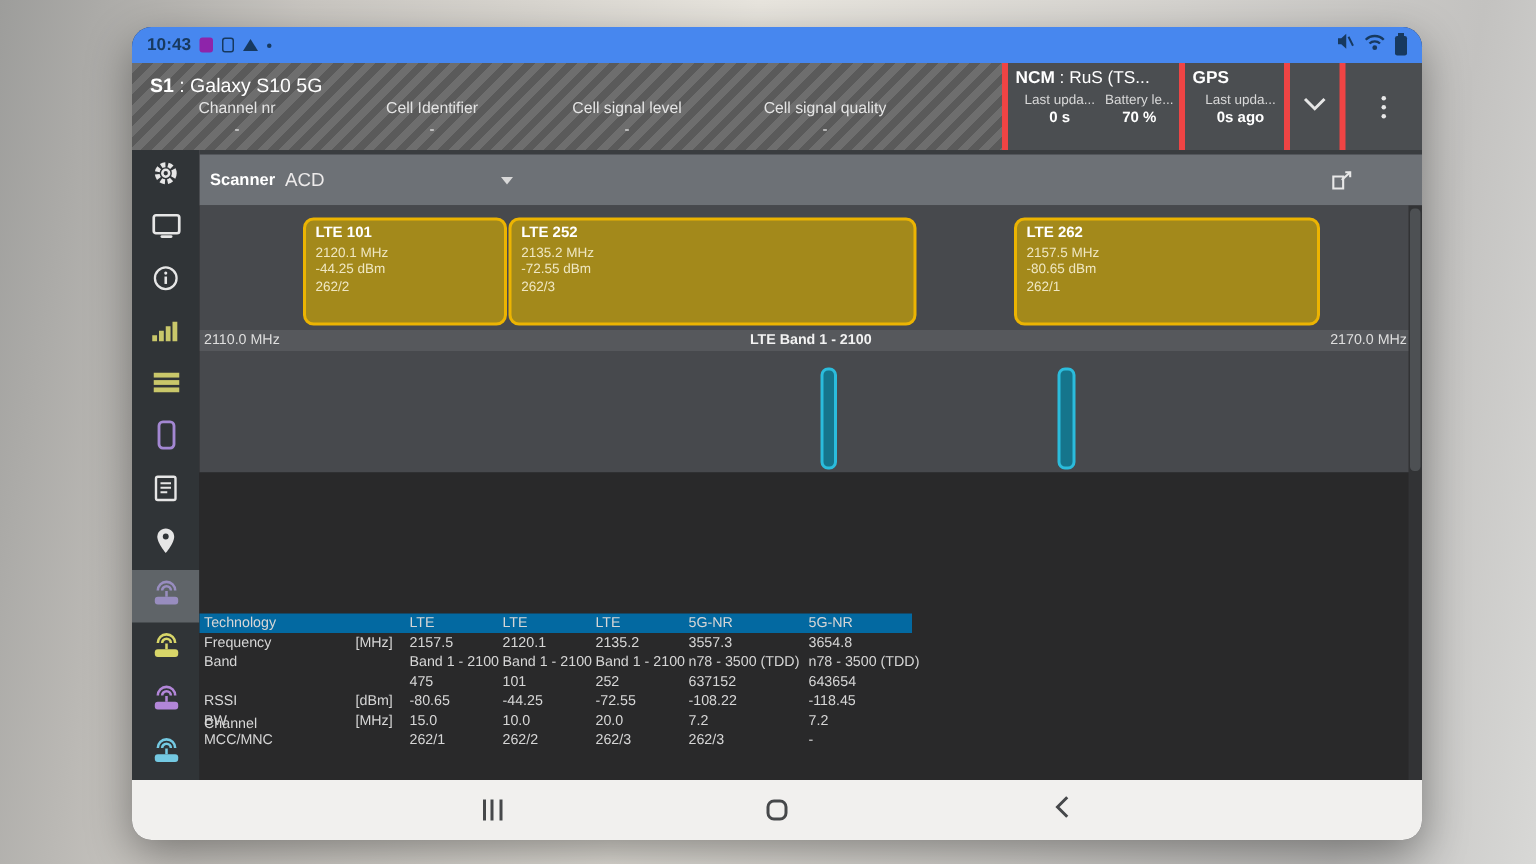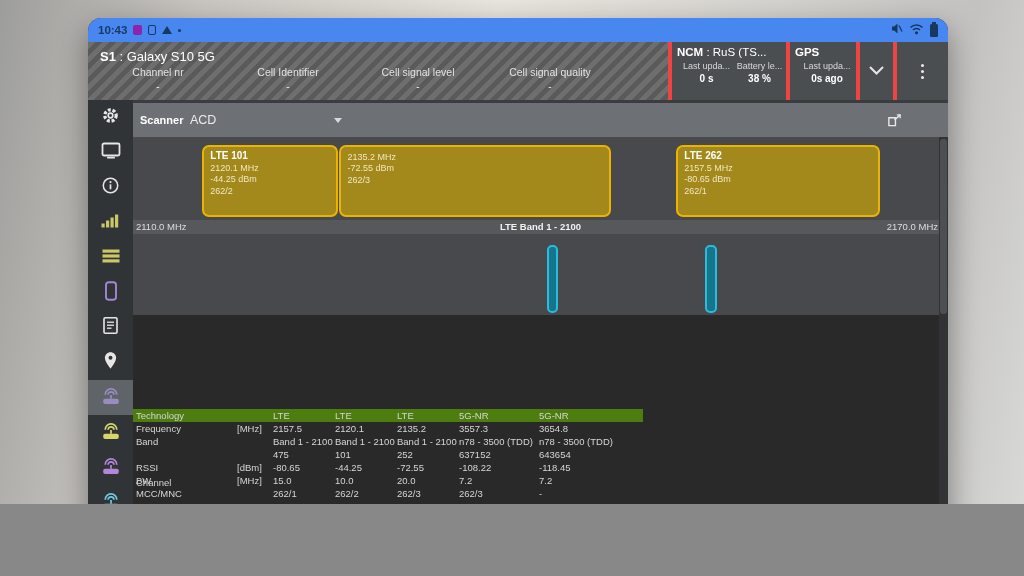--- a/index.html
+++ b/index.html
@@ -1,16 +1,16 @@
 <!DOCTYPE html>
 <html style="--status-bar-bg: #4787ef; --header-stripe-a: #6e6e6e; --header-stripe-b: #5a5a5a; --panel-bg: #4b4e51; --toolbar-bg: #6d7176; --chart-bg: #47494d; --strip-bg: #56585c; --dark-bg: #29292a; --sidebar-bg: #303437; --sidebar-selected-bg: #5f6468; --lte-carrier-fill: #a3891b; --lte-carrier-border: #ecb402; --nr-carrier-fill: #15758c; --nr-carrier-border: #2bbcdc; --navbar-bg: #f1f0ee;"><head>
 <meta charset="utf-8">
 <style>
   html,body{margin:0;padding:0;background:#888;}
-  .stage{position:relative;width:1024px;height:504px;overflow:hidden;
+  .stage{position:relative;width:1024px;height:576px;overflow:hidden;
     font-family:"Liberation Sans",sans-serif;
     background:linear-gradient(100deg,#9d9d9b 0%,#c9c6c1 18%,#e9e6df 45%,#d5d3cf 70%,#c3c2c0 88%,#d8d8d6 100%);}
   .device{position:absolute;left:88px;top:18px;width:860px;height:542px;border-radius:13px;overflow:hidden;
     background:var(--dark-bg,#29292a);box-shadow:0 10px 30px rgba(0,0,0,.4);}
   
   .statusbar{height:24px;background:var(--status-bar-bg,#4787ef);display:flex;align-items:center;justify-content:space-between;padding:0 10px;box-sizing:border-box;}
   .sb-left,.sb-right{display:flex;align-items:center;gap:6px;}
   .sb-time{color:#17395f;font-size:11.5px;font-weight:bold;}
   .sb-badge-purple{width:9px;height:10px;border-radius:2px;background:#8e24aa;}
   .sb-badge-dark{width:8px;height:10px;border:1.6px solid #17395f;border-radius:2px;box-sizing:border-box;}
@@ -61,21 +61,21 @@
   .c-title{font-size:10px;font-weight:bold;white-space:nowrap;}
   .c-line{font-size:9px;color:#efe7c2;margin-top:1.5px;white-space:nowrap;}
   .strip{position:relative;height:14px;background:var(--strip-bg,#56585c);line-height:14px;font-size:9.5px;color:#dedede;}
   .s-left{position:absolute;left:3px;}
   .s-center{position:absolute;left:0;width:100%;text-align:center;font-weight:bold;color:#f2f2f2;}
   .s-right{position:absolute;right:10px;}
   .darkarea{position:relative;height:191px;background:var(--dark-bg,#29292a);}
   
   .mtable{position:absolute;left:0;top:94px;right:0;}
   .trow{position:relative;height:13px;line-height:13px;font-size:9.5px;color:#d6d6d6;}
-  .trow.thead{background:#4d7c0f;width:475px;padding-left:35px;}
+  .trow.thead{background:#0369a1;width:475px;}
   .tc{position:absolute;top:0;white-space:nowrap;}
   
   .vscroll{position:absolute;right:0;top:37px;bottom:0;width:9px;background:#323335;}
   .vhandle{position:absolute;left:1px;right:1px;top:2px;height:175px;background:#4d5053;border-radius:3px;}
   
   .navbar{height:40px;background:var(--navbar-bg,#f1f0ee);display:flex;align-items:center;justify-content:center;gap:168px;}
   .nav-btn{display:flex;align-items:center;justify-content:center;width:22px;height:22px;cursor:pointer;}
   .recents{display:flex;gap:3.5px;}
   .recents i{display:block;width:2px;height:14px;background:#46484a;}
   .homeicon{width:14px;height:14px;border:2px solid #46484a;border-radius:5px;box-sizing:border-box;}
@@ -130,21 +130,21 @@
       <div class="hdr-right">
         <div class="hr-cell ncm">
           <div class="hr-title"><b>NCM</b><span> : RuS (TS...</span></div>
           <div class="hr-fields">
             <div class="fld">
               <div class="fld-label">Last upda...</div>
               <div class="fld-val">0 s</div>
             </div>
             <div class="fld">
               <div class="fld-label">Battery le...</div>
-              <div class="fld-val">38 %</div>
+              <div class="fld-val">70 %</div>
             </div>
           </div>
         </div>
         <div class="hr-cell gps">
           <div class="hr-title"><b>GPS</b></div>
           <div class="hr-fields">
             <div class="fld">
               <div class="fld-label">Last upda...</div>
               <div class="fld-val">0s ago</div>
             </div>
@@ -263,20 +263,21 @@
         </div>
 
         <div class="chart lte">
             <div class="carrier lte" style="left: 8.5%; width: 16.6667%;">
               <div class="c-title">LTE 101</div>
               <div class="c-line">2120.1 MHz</div>
               <div class="c-line">-44.25 dBm</div>
               <div class="c-line">262/2</div>
             </div>
             <div class="carrier lte" style="left: 25.3333%; width: 33.3333%;">
+              <div class="c-title">LTE 252</div>
               <div class="c-line">2135.2 MHz</div>
               <div class="c-line">-72.55 dBm</div>
               <div class="c-line">262/3</div>
             </div>
             <div class="carrier lte" style="left: 66.6667%; width: 25%;">
               <div class="c-title">LTE 262</div>
               <div class="c-line">2157.5 MHz</div>
               <div class="c-line">-80.65 dBm</div>
               <div class="c-line">262/1</div>
             </div>

